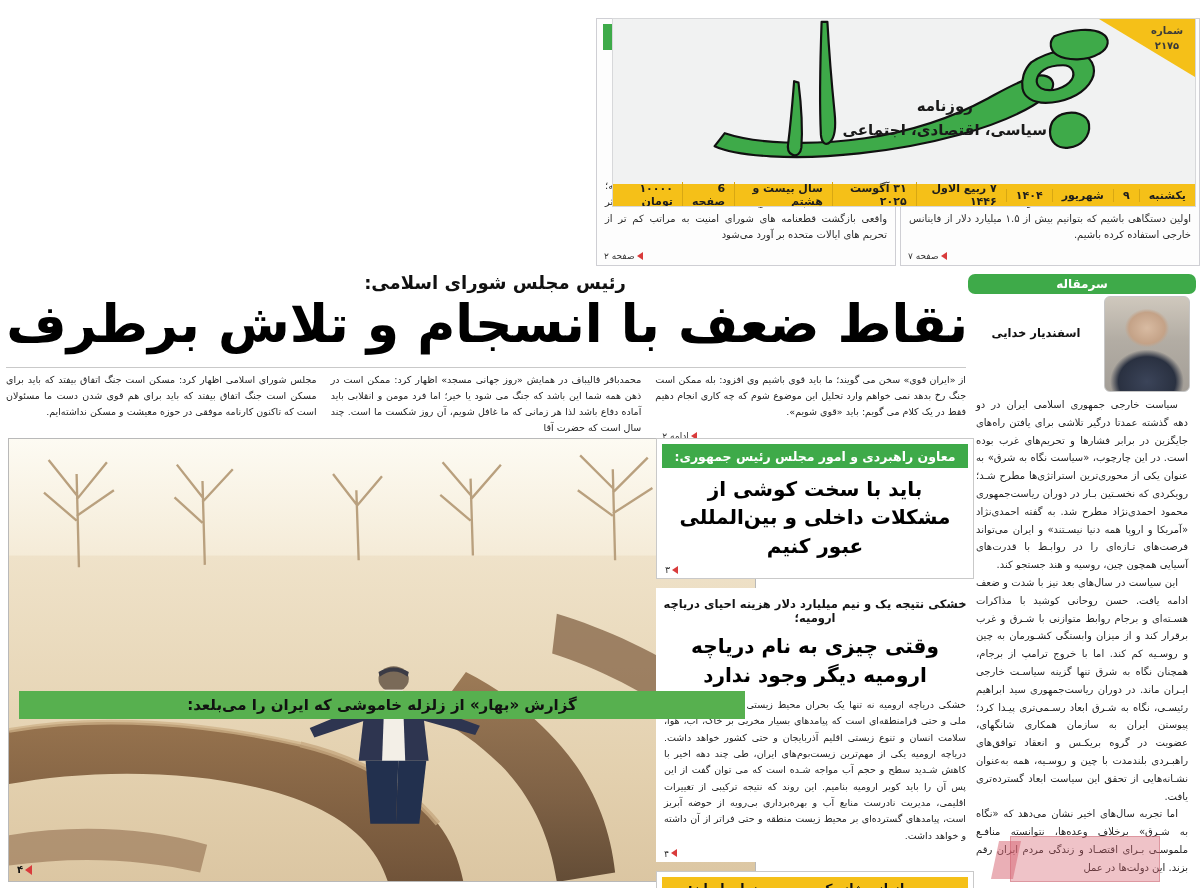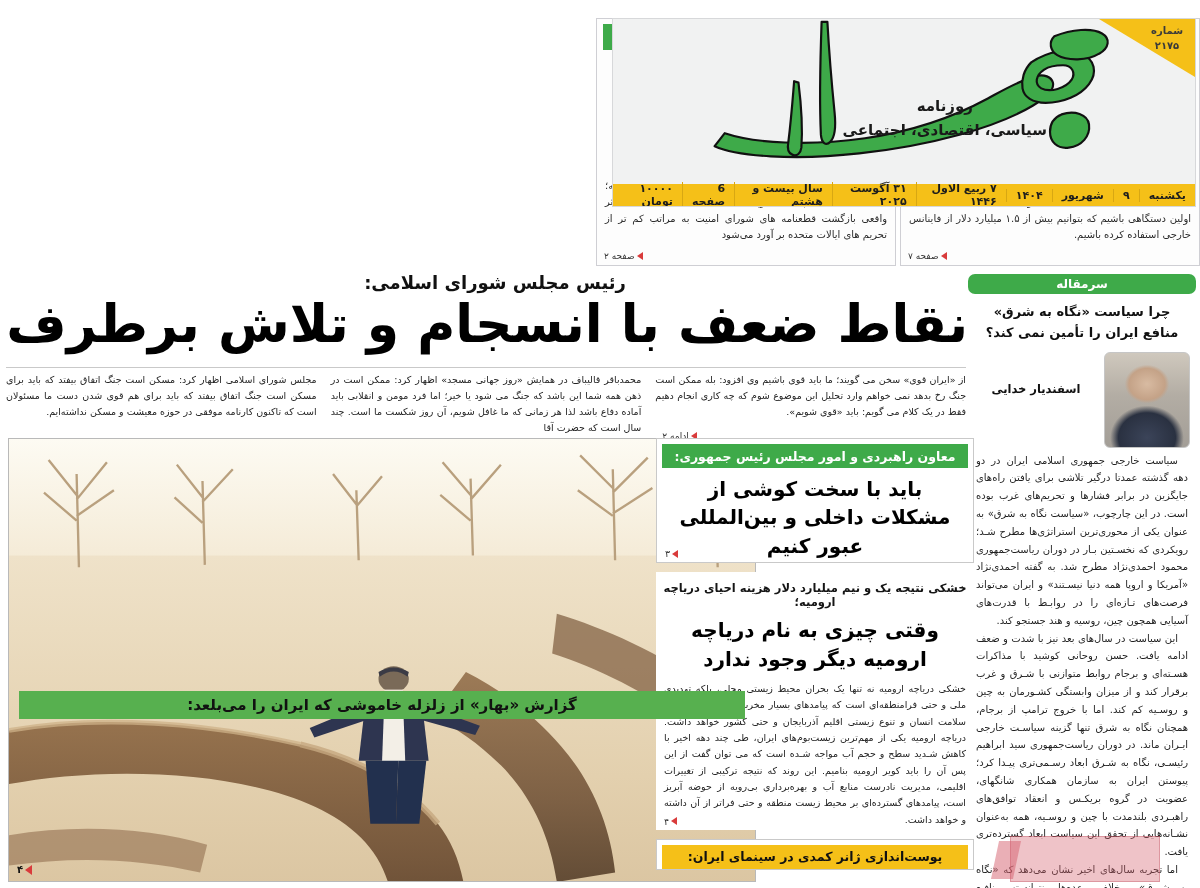--- a/index.html
+++ b/index.html
@@ -306,20 +306,21 @@
     position: absolute;
     top: 438px; left: 656px;
     width: 318px; height: 444px;
   }
 
   .mid-card {
     border: 1px solid #c9c9c9;
     background: #fff;
     margin-bottom: 9px;
     position: relative;
+    padding-bottom: 16px;
   }
   .mid-kicker {
     margin: 5px 5px 0 5px;
     height: 24px;
     display: flex;
     align-items: center;
     justify-content: center;
     font-size: 12.5px;
     font-weight: bold;
     letter-spacing: -0.3px;
@@ -638,21 +639,20 @@
 
     <div class="mid-card">
       <div class="mid-kicker yellow">پوست‌اندازی ژانر کمدی در سینمای ایران:</div>
 
     </div>
   </div>
 
   <div class="side-col">
     <div class="side-bar">سرمقاله</div>
 
-    <div class="side-title">چرا سیاست «نگاه به شرق» منافع ایران را تأمین نمی کند؟</div>
 
     <div class="side-author-row">
       <div class="side-author-photo"></div>
       <div class="side-author-name">اسفندیار خدایی</div>
     </div>
 
     <div class="side-text">
       <p>سیاست خارجی جمهوری اسلامی ایران در دو دهه گذشته عمدتا درگیر تلاشی برای یافتن راه‌های جایگزین در برابر فشارها و تحریم‌های غرب بوده است. در این چارچوب، «سیاست نگاه به شرق» به عنوان یکی از محوری‌ترین استراتژی‌ها مطرح شـد؛ رویکردی که نخسـتین بـار در دوران ریاست‌جمهوری محمود احمدی‌نژاد مطرح شد. به گفته احمدی‌نژاد «آمریکا و اروپا همه دنیا نیسـتند» و ایران می‌تواند فرصت‌های تـازه‌ای را در روابـط با قدرت‌های آسیایی همچون چین، روسیه و هند جستجو کند.</p>
       <p>این سیاست در سال‌های بعد نیز با شدت و ضعف ادامه یافت. حسن روحانی کوشید با مذاکرات هسـته‌ای و برجام روابط متوازنی با شـرق و غرب برقرار کند و از میزان وابستگی کشـورمان به چین و روسـیه کم کند. اما با خروج ترامپ از برجام، همچنان نگاه به شرق تنها گزینه سیاسـت خارجی ایـران ماند. در دوران ریاست‌جمهوری سید ابراهیم رئیسـی، نگاه به شـرق ابعاد رسـمی‌تری پیـدا کرد؛ پیوستن ایران به سازمان همکاری شانگهای، عضویت در گروه بریکـس و انعقاد توافق‌های راهبـردی بلندمدت با چین و روسـیه، همه به‌عنوان نشـانه‌هایی از تحقق این سیاست ابعاد گسترده‌تری یافت.</p>
       <p>اما تجربه سال‌های اخیر نشان می‌دهد که «نگاه به شـرق» برخلاف وعده‌ها، نتوانسته منافـع ملموسـی بـرای اقتصـاد و زندگی مردم ایران رقم بزند. این دولت‌ها در عمل</p>

